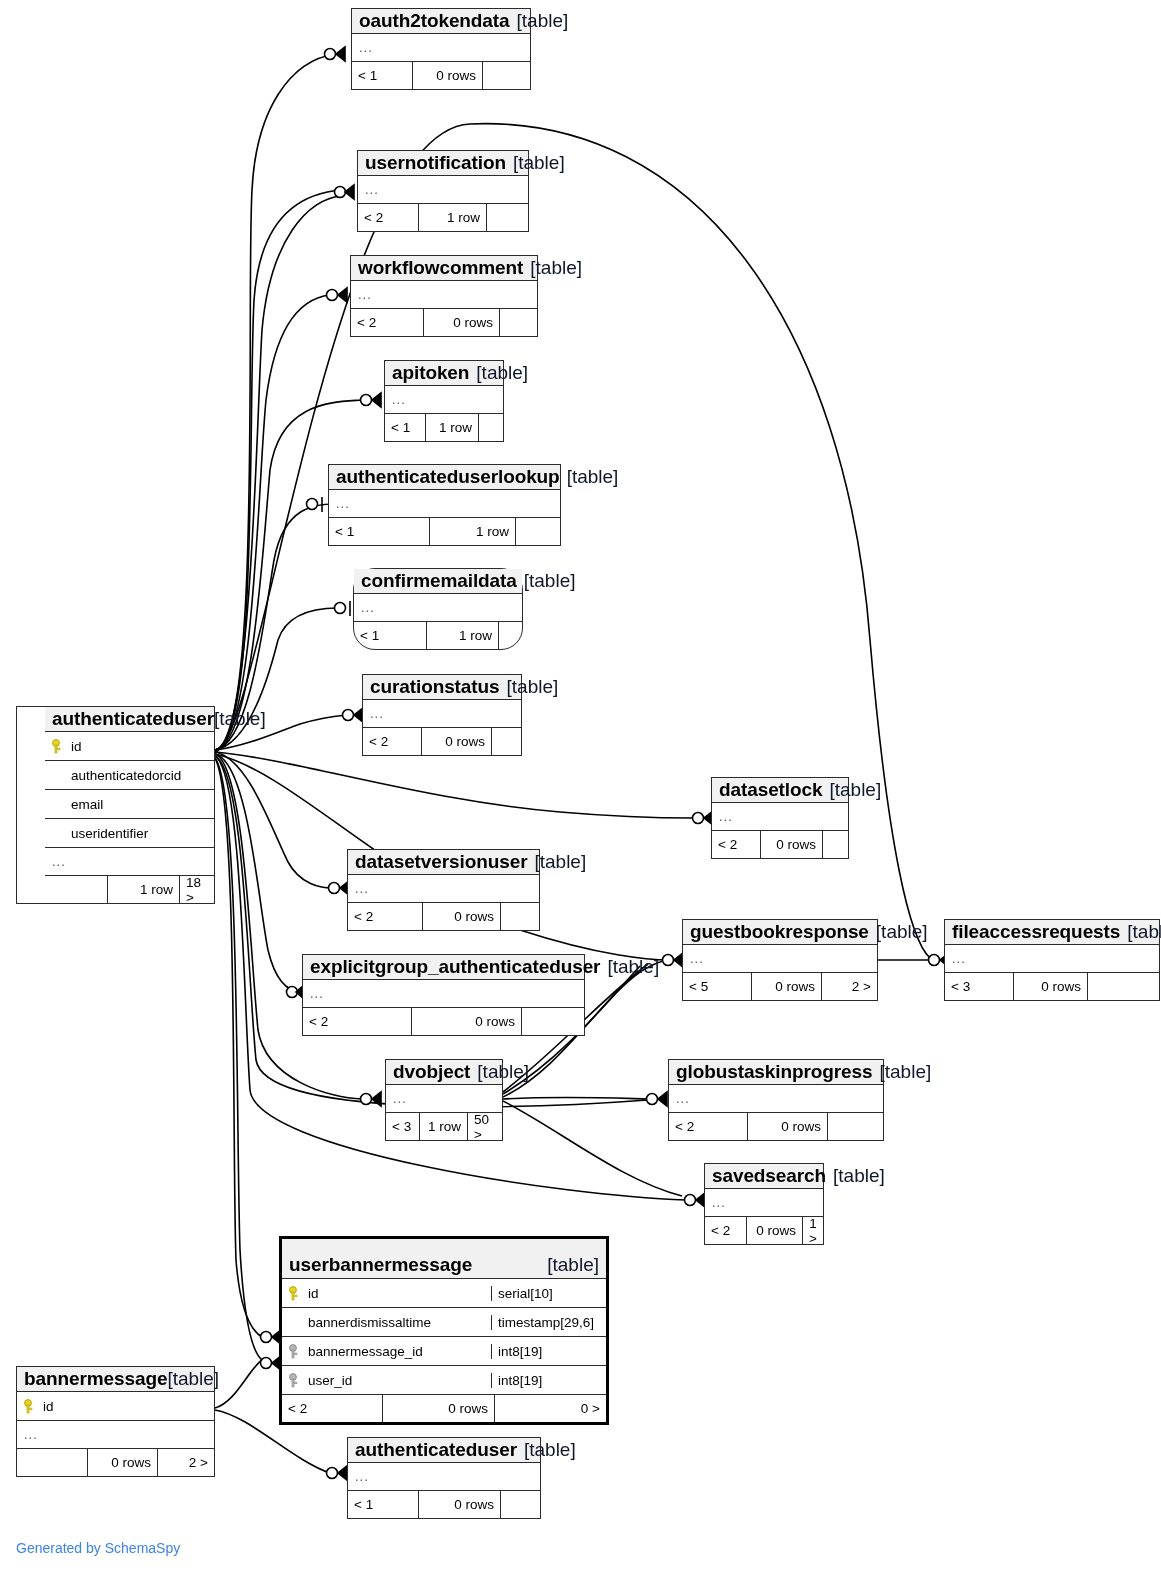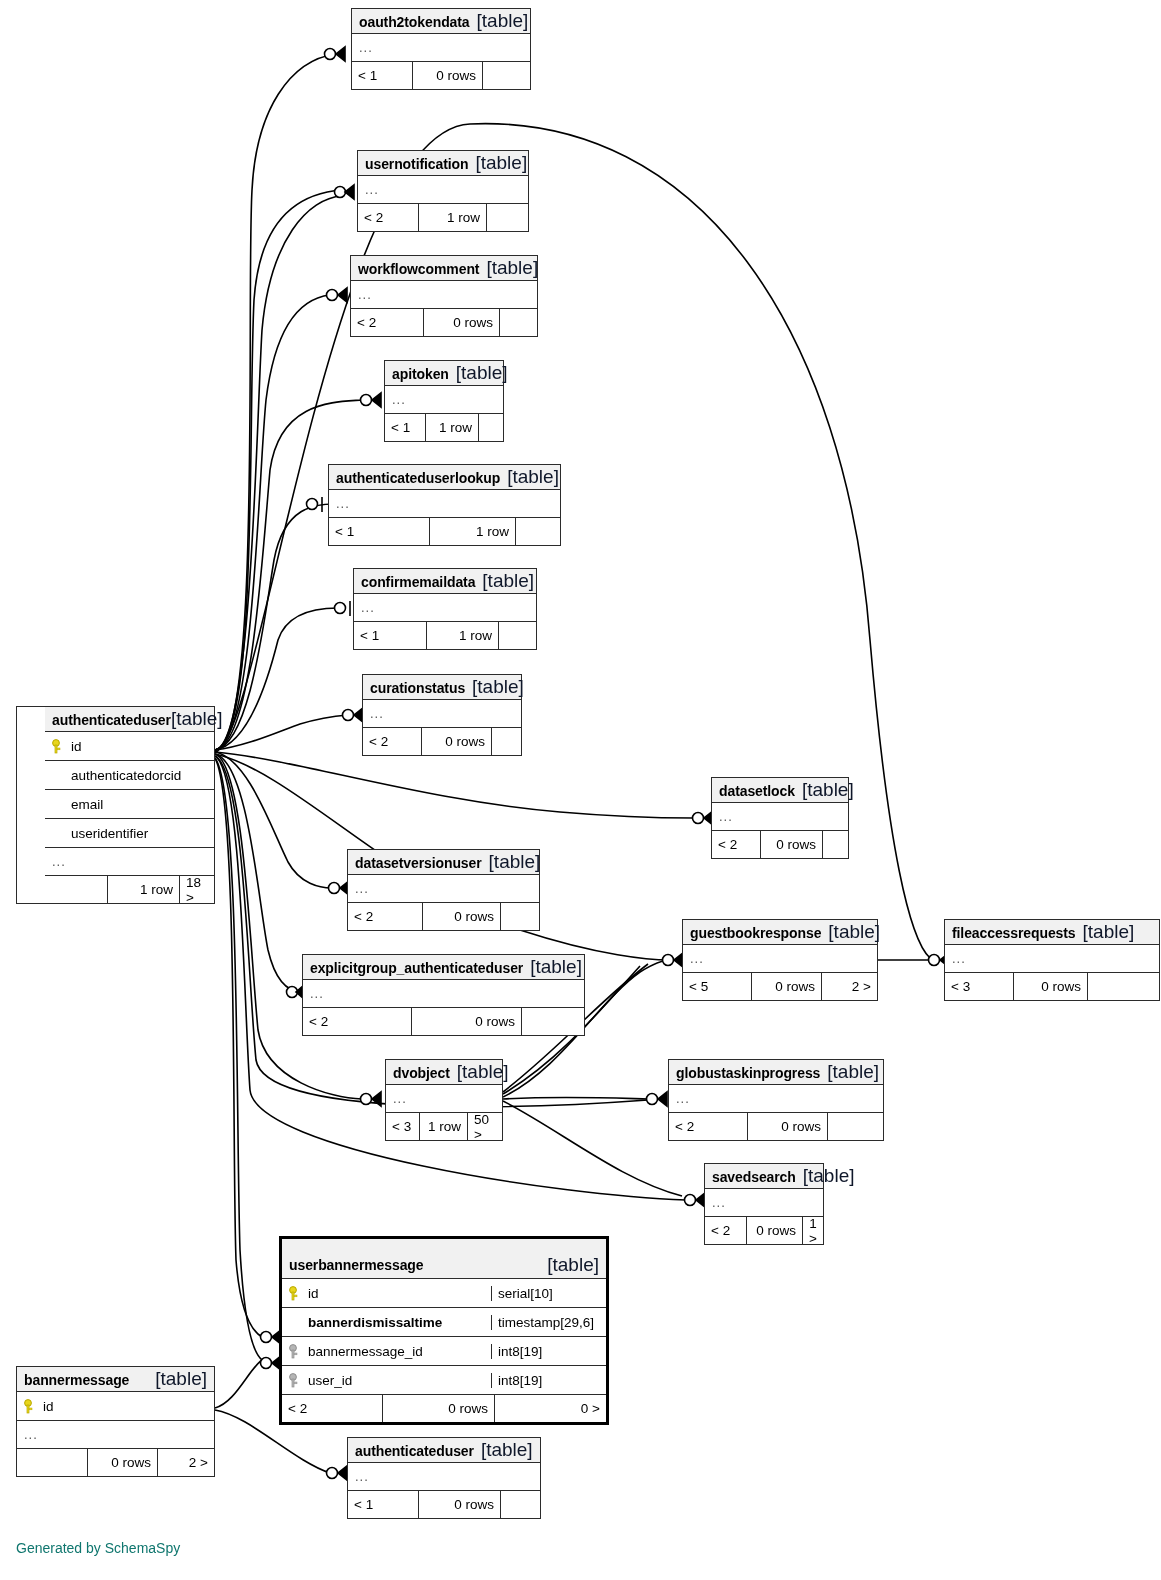--- a/index.html
+++ b/index.html
@@ -46,21 +46,21 @@
     border-bottom: 1.5px solid #2b2b2b;
     padding: 3px 7px 4px 7px;
     white-space: nowrap;
     display: flex;
     align-items: baseline;
     height: 25px;
     line-height: 18px;
   }
   .tn-title .tname {
     font-weight: bold;
-    font-size: 14px;
+    font-size: 19px;
     letter-spacing: -0.1px;
   }
   .tn-title .ttag {
     color: #0f172a;
     font-size: 19px;
     margin-left: 7px;
   }
   .tn-title.spread { justify-content: space-between; }
   .tn-title.spread .ttag { margin-left: 0; }
 
@@ -124,21 +124,21 @@
   }
   .tn-foot > div:first-child { border-left: none; }
   .f-left  { justify-content: flex-start; }
   .f-right { justify-content: flex-end; }
 
   .footer-credit {
     position: absolute;
     left: 16px;
     top: 1540px;
     font-size: 14px;
-    color: #0f766e;
+    color: #3b82f6;
   }
 </style>
 </head>
 <body>
 
 <svg id="edge-layer" viewBox="0 0 1161 1580">
   <g>
 
     <path d="M215,750 C 262,742 246,300 252,190 C 256,110 290,60 336,54"></path>
 
@@ -310,21 +310,21 @@
     <span class="ttag">[table]</span>
   </div>
   <div class="tn-ellipsis">...</div>
   <div class="tn-foot">
     <div class="f-left" style="width:100px;">&lt; 1</div>
     <div class="f-right" style="width:86px;">1 row</div>
     <div class="f-right" style="flex:1;"></div>
   </div>
 </div>
 
-<div class="table-node" style="left:353px; top:568px; width:184px;">
+<div class="table-node" style="left:353px; top:568px; width:170px;border-radius:22px;">
   <div class="tn-title">
     <span class="tname">confirmemaildata</span>
     <span class="ttag">[table]</span>
   </div>
   <div class="tn-ellipsis">...</div>
   <div class="tn-foot">
     <div class="f-left" style="width:72px;">&lt; 1</div>
     <div class="f-right" style="width:72px;">1 row</div>
     <div class="f-right" style="flex:1;"></div>
   </div>
@@ -499,21 +499,21 @@
             <circle cx="4" cy="4" r="3.4" fill="#e8d61c" stroke="#b8a800" stroke-width="1"></circle>
             <rect x="3" y="6" width="2" height="8" fill="#e8d61c" stroke="#b8a800" stroke-width="0.7"></rect>
             <rect x="5" y="9" width="3" height="1.8" fill="#e8d61c" stroke="#b8a800" stroke-width="0.5"></rect>
           </svg>
       </span>
       <span>id</span>
     </div>
     <div class="tn-col-type">serial[10]</div>
   </div>
   <div class="tn-row">
-    <div class="tn-col-name" style="padding-left:26px;font-weight:bold;">
+    <div class="tn-col-name" style="padding-left:26px;">
       <span>bannerdismissaltime</span>
     </div>
     <div class="tn-col-type">timestamp[29,6]</div>
   </div>
   <div class="tn-row">
     <div class="tn-col-name">
       <span class="key-icon">
         <svg width="12" height="15" viewBox="0 0 12 15">
             <circle cx="4" cy="4" r="3.4" fill="#b5b5b5" stroke="#8f8f8f" stroke-width="1"></circle>
             <rect x="3" y="6" width="2" height="8" fill="#b5b5b5" stroke="#8f8f8f" stroke-width="0.7"></rect>

